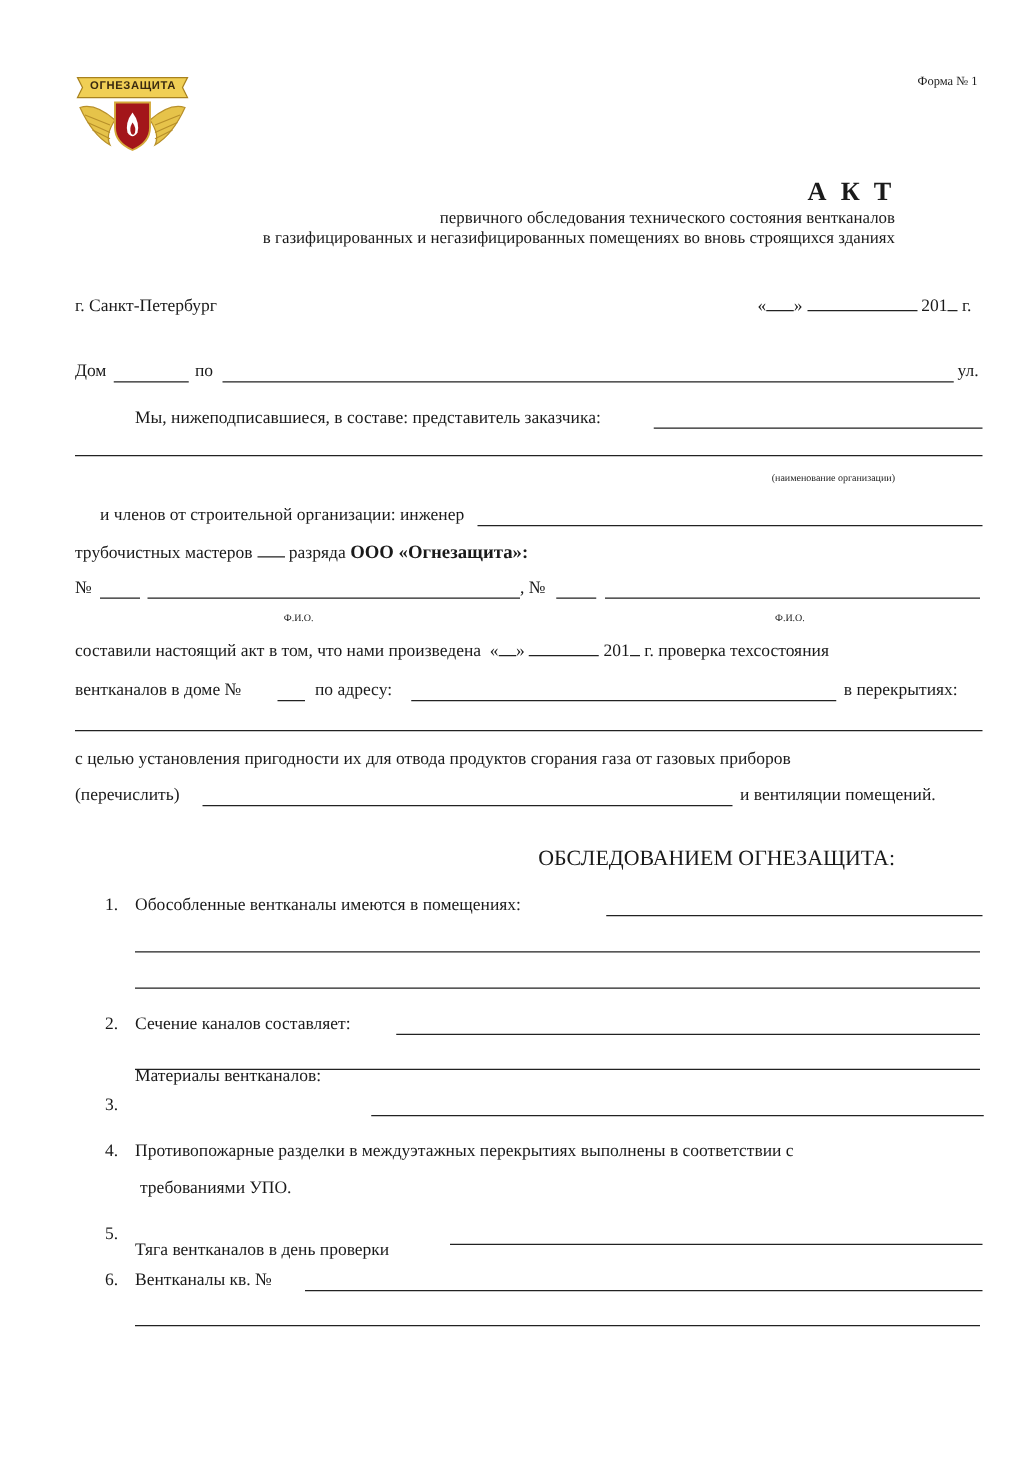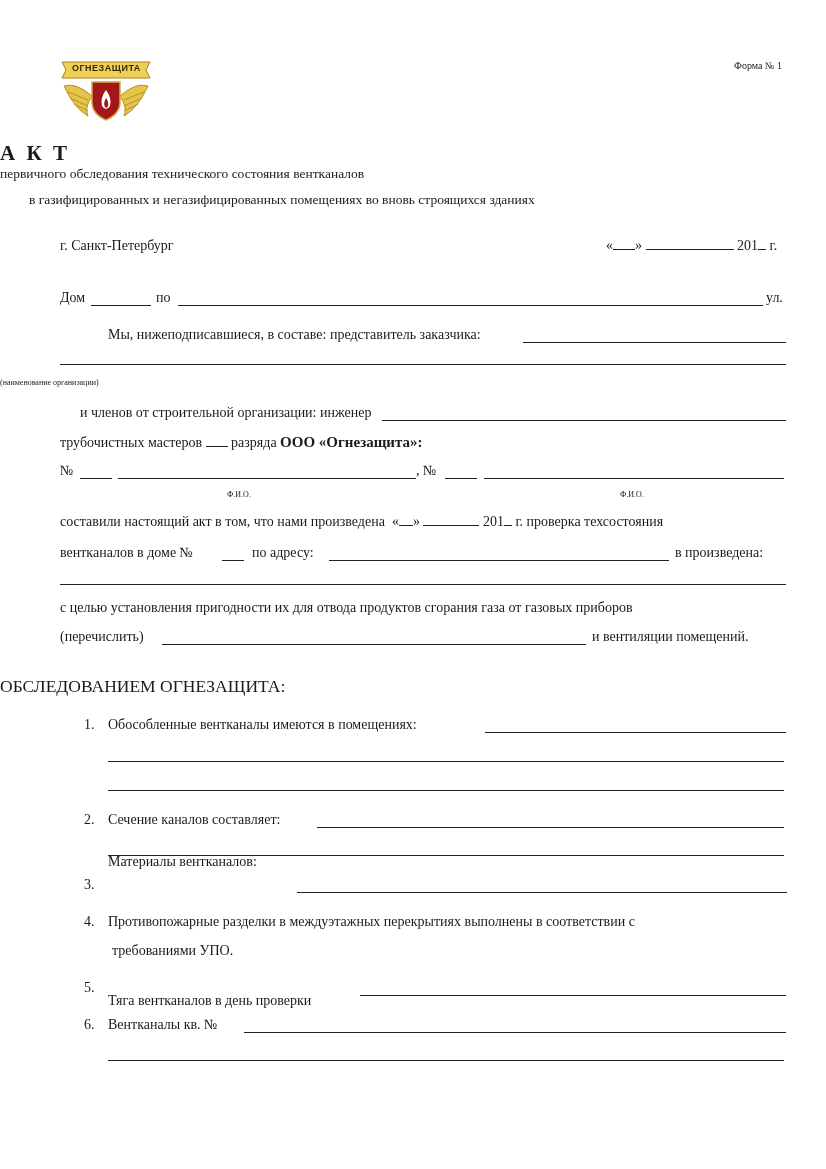--- a/index.html
+++ b/index.html
@@ -2,21 +2,21 @@
 <html><head>
 <meta charset="utf-8">
 <style>
   html, body { margin: 0; padding: 0; background: #ffffff; }
   body { width: 826px; height: 1169px; position: relative; overflow: hidden;
          font-family: "Liberation Serif", serif; color: #1a1a1a; }
   .abs { position: absolute; white-space: nowrap; }
   .t15 { font-size: 15px; }
   .blank { display: inline-block; border-bottom: 1px solid #222; height: 1px; vertical-align: baseline; }
   .line { position: absolute; border-bottom: 1px solid #222; height: 0; }
-  .center { left: 0; width: 716px; text-align: left; }
+  .center { left: 0; width: 716px; text-align: right; }
   .small { font-size: 8px; }
   .logo { position: absolute; left: 58px; top: 56px; width: 96px; height: 66px; }
 </style>
 </head>
 <body>
 
 <div class="logo">
   <svg width="96" height="66" viewBox="0 0 96 66">
 
     <path d="M6 30 Q18 26 34 40 Q26 52 30 60 Q16 52 6 30 Z" fill="#e6c34a" stroke="#b8902a" stroke-width="1"></path>
@@ -31,21 +31,21 @@
     <path d="M48 34 Q42 42 44 50 Q48 56 52 50 Q54 42 48 34 Z" fill="#ffffff"></path>
     <path d="M48 42 Q45 47 47 51 Q49 53 50 50 Q51 46 48 42 Z" fill="#a3161a"></path>
   </svg>
   <span class="abs" style="left:14px; top:7px; font-size:9px; font-weight:bold; color:#3a2a10; font-family:'Liberation Sans', sans-serif; letter-spacing:0.5px;">ОГНЕЗАЩИТА</span>
 </div>
 
 <div class="abs" style="left:734px; top:60px; font-size:10px;">Форма № 1</div>
 
 <div class="abs center" style="top:141px; font-size:21px; font-weight:bold; letter-spacing:3px;">А К Т</div>
 <div class="abs center t15" style="top:166px; font-size:13.5px;">первичного обследования технического состояния вентканалов</div>
-<div class="abs center t15" style="top:192px; font-size:13.5px;margin-left:29px;">в газифицированных и негазифицированных помещениях во вновь строящихся зданиях</div>
+<div class="abs center t15" style="top:182px; font-size:13.5px;">в газифицированных и негазифицированных помещениях во вновь строящихся зданиях</div>
 
 <div class="abs" style="left:60px; top:238px; font-size:14px;">г. Санкт-Петербург</div>
 <div class="abs" style="left:606px; top:238px; font-size:14px;">
   <span>«</span><span class="blank" style="width:22px;"></span><span>»</span>
   <span class="blank" style="width:88px;"></span>
   <span>201</span><span class="blank" style="width:8px;"></span><span> г.</span>
 </div>
 
 <div class="abs t15" style="left:60px; top:290px; font-size:14px;">Дом</div>
 <div class="line" style="left:91px; top:305px; width:60px;"></div>
@@ -81,21 +81,21 @@
   <span>составили настоящий акт в том, что нами произведена</span>&nbsp;
   <span>«</span><span class="blank" style="width:14px;"></span><span>»</span>
   <span class="blank" style="width:56px;"></span>
   <span>201</span><span class="blank" style="width:8px;"></span><span> г. проверка техсостояния</span>
 </div>
 
 <div class="abs" style="left:60px; top:545px; font-size:14px;">вентканалов в доме №</div>
 <div class="line" style="left:222px; top:560px; width:22px;"></div>
 <div class="abs" style="left:252px; top:545px; font-size:14px;">по адресу:</div>
 <div class="line" style="left:329px; top:560px; width:340px;"></div>
-<div class="abs" style="left:675px; top:545px; font-size:14px;">в произведена:</div>
+<div class="abs" style="left:675px; top:545px; font-size:14px;">в перекрытиях:</div>
 <div class="line" style="left:60px; top:584px; width:726px;"></div>
 
 <div class="abs" style="left:60px; top:600px; font-size:14px;">с целью установления пригодности их для отвода продуктов сгорания газа от газовых приборов</div>
 <div class="abs" style="left:60px; top:629px; font-size:14px;">(перечислить)</div>
 <div class="line" style="left:162px; top:644px; width:424px;"></div>
 <div class="abs" style="left:592px; top:629px; font-size:14px;">и вентиляции помещений.</div>
 
 <div class="abs center" style="top:676px; font-size:17.5px;">ОБСЛЕДОВАНИЕМ ОГНЕЗАЩИТА:</div>
 
 <div class="abs" style="left:84px; top:717px; font-size:14px;">1.</div>

